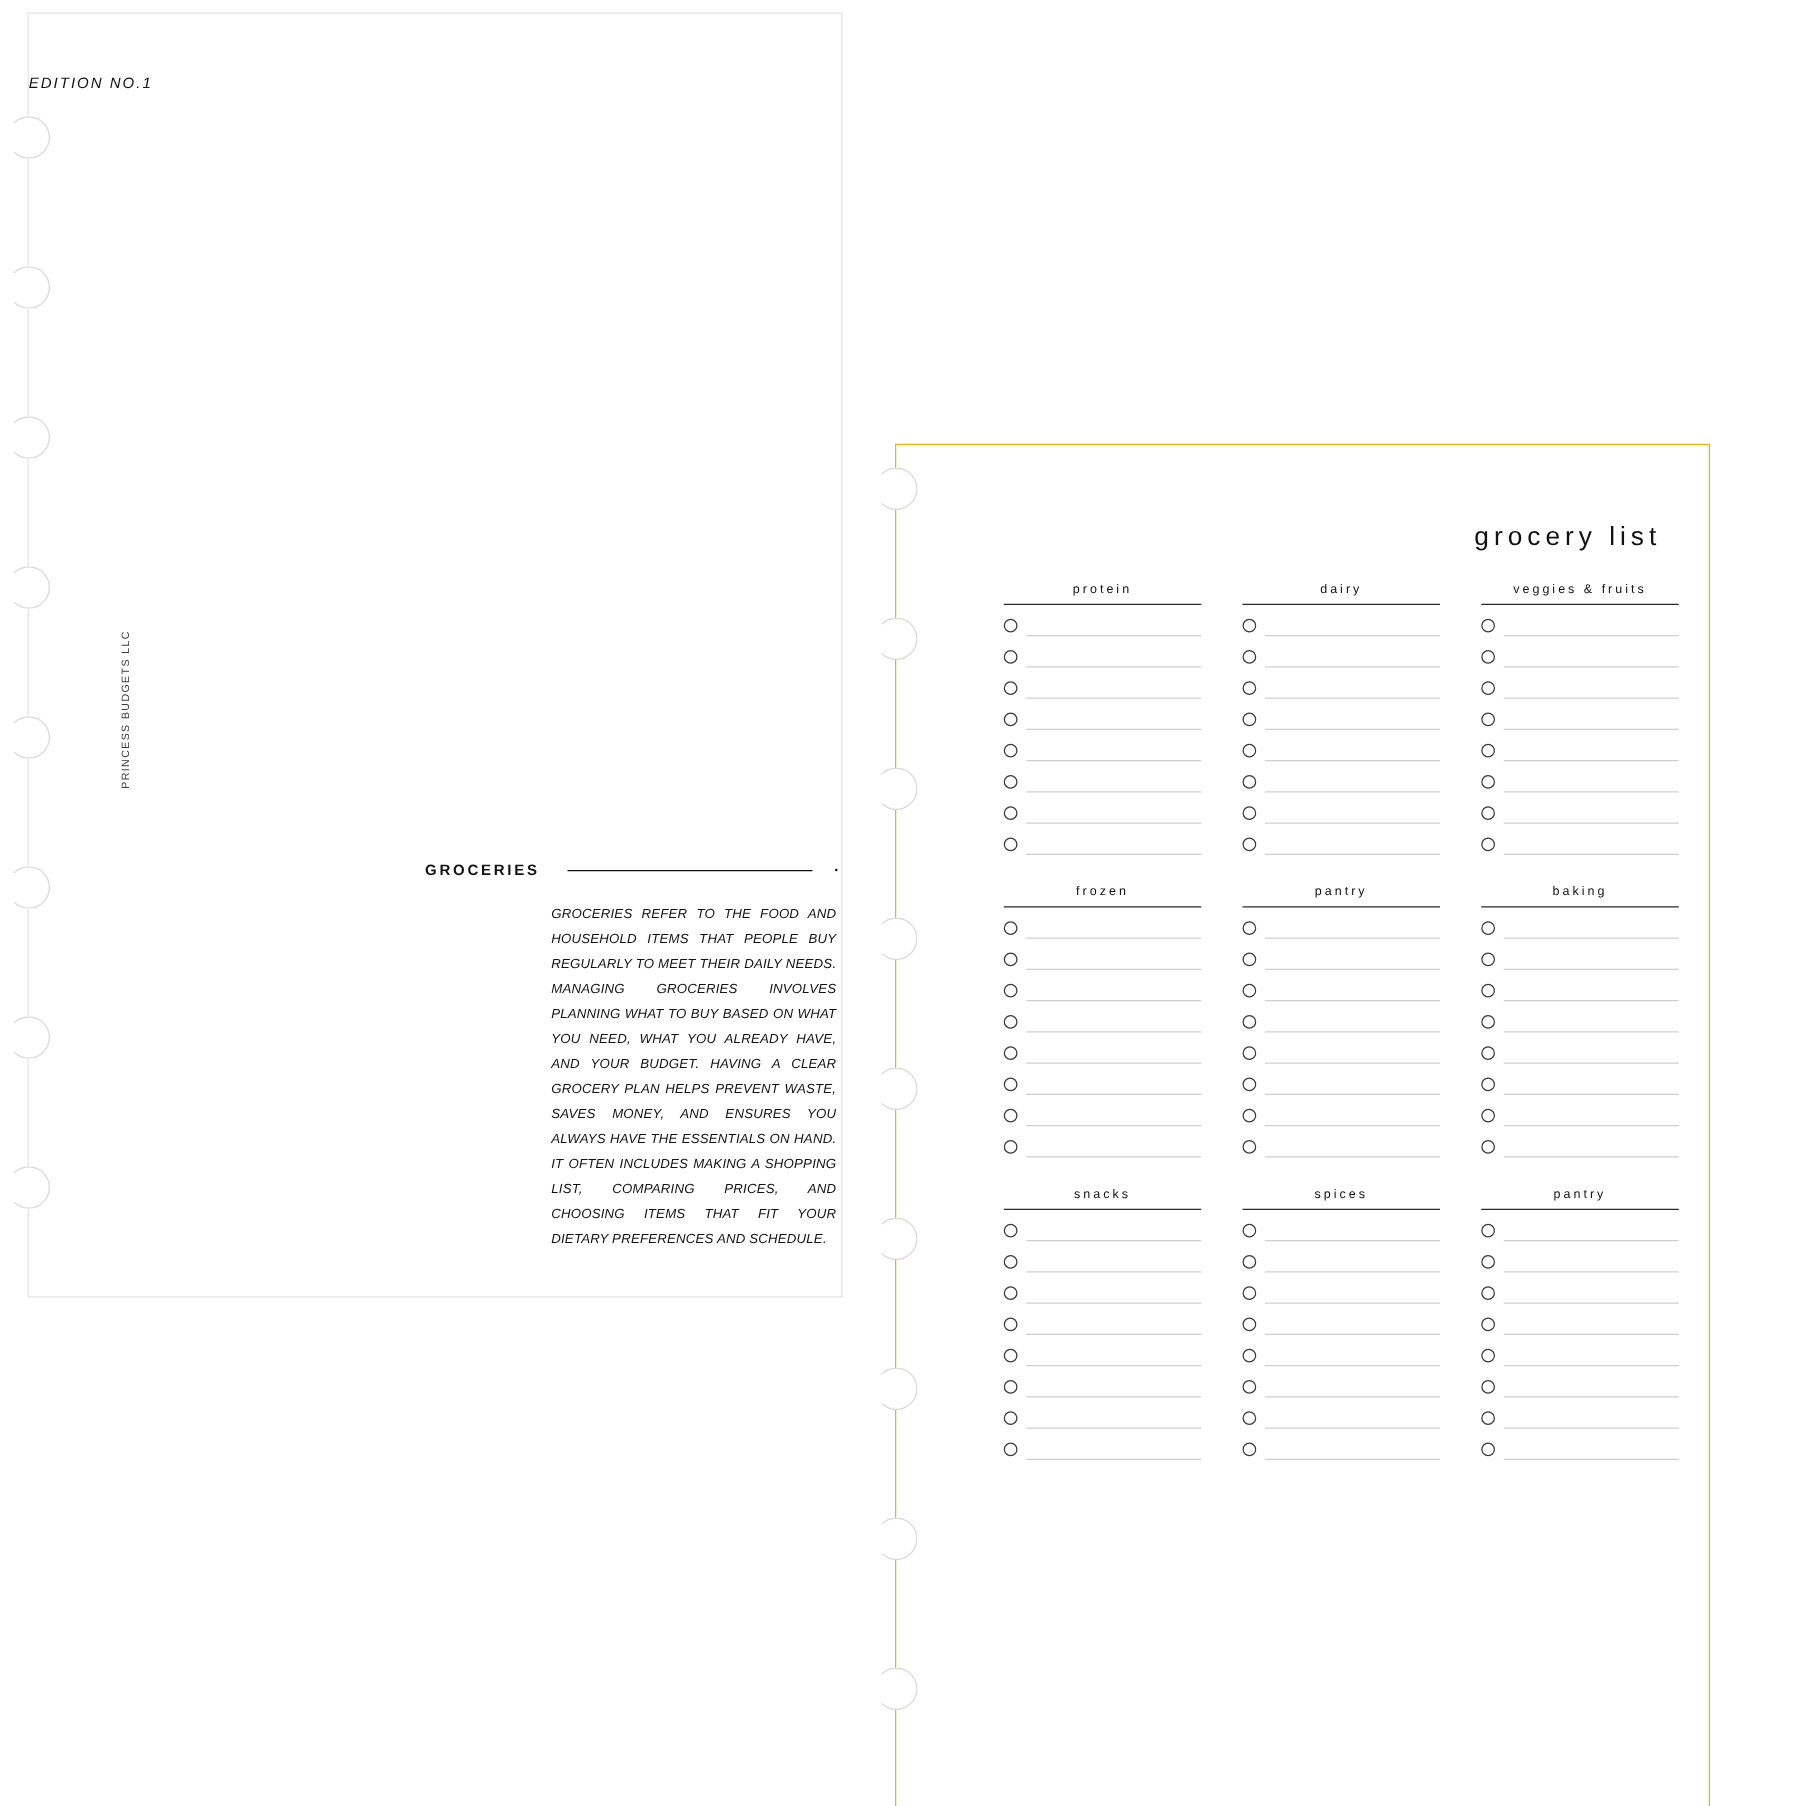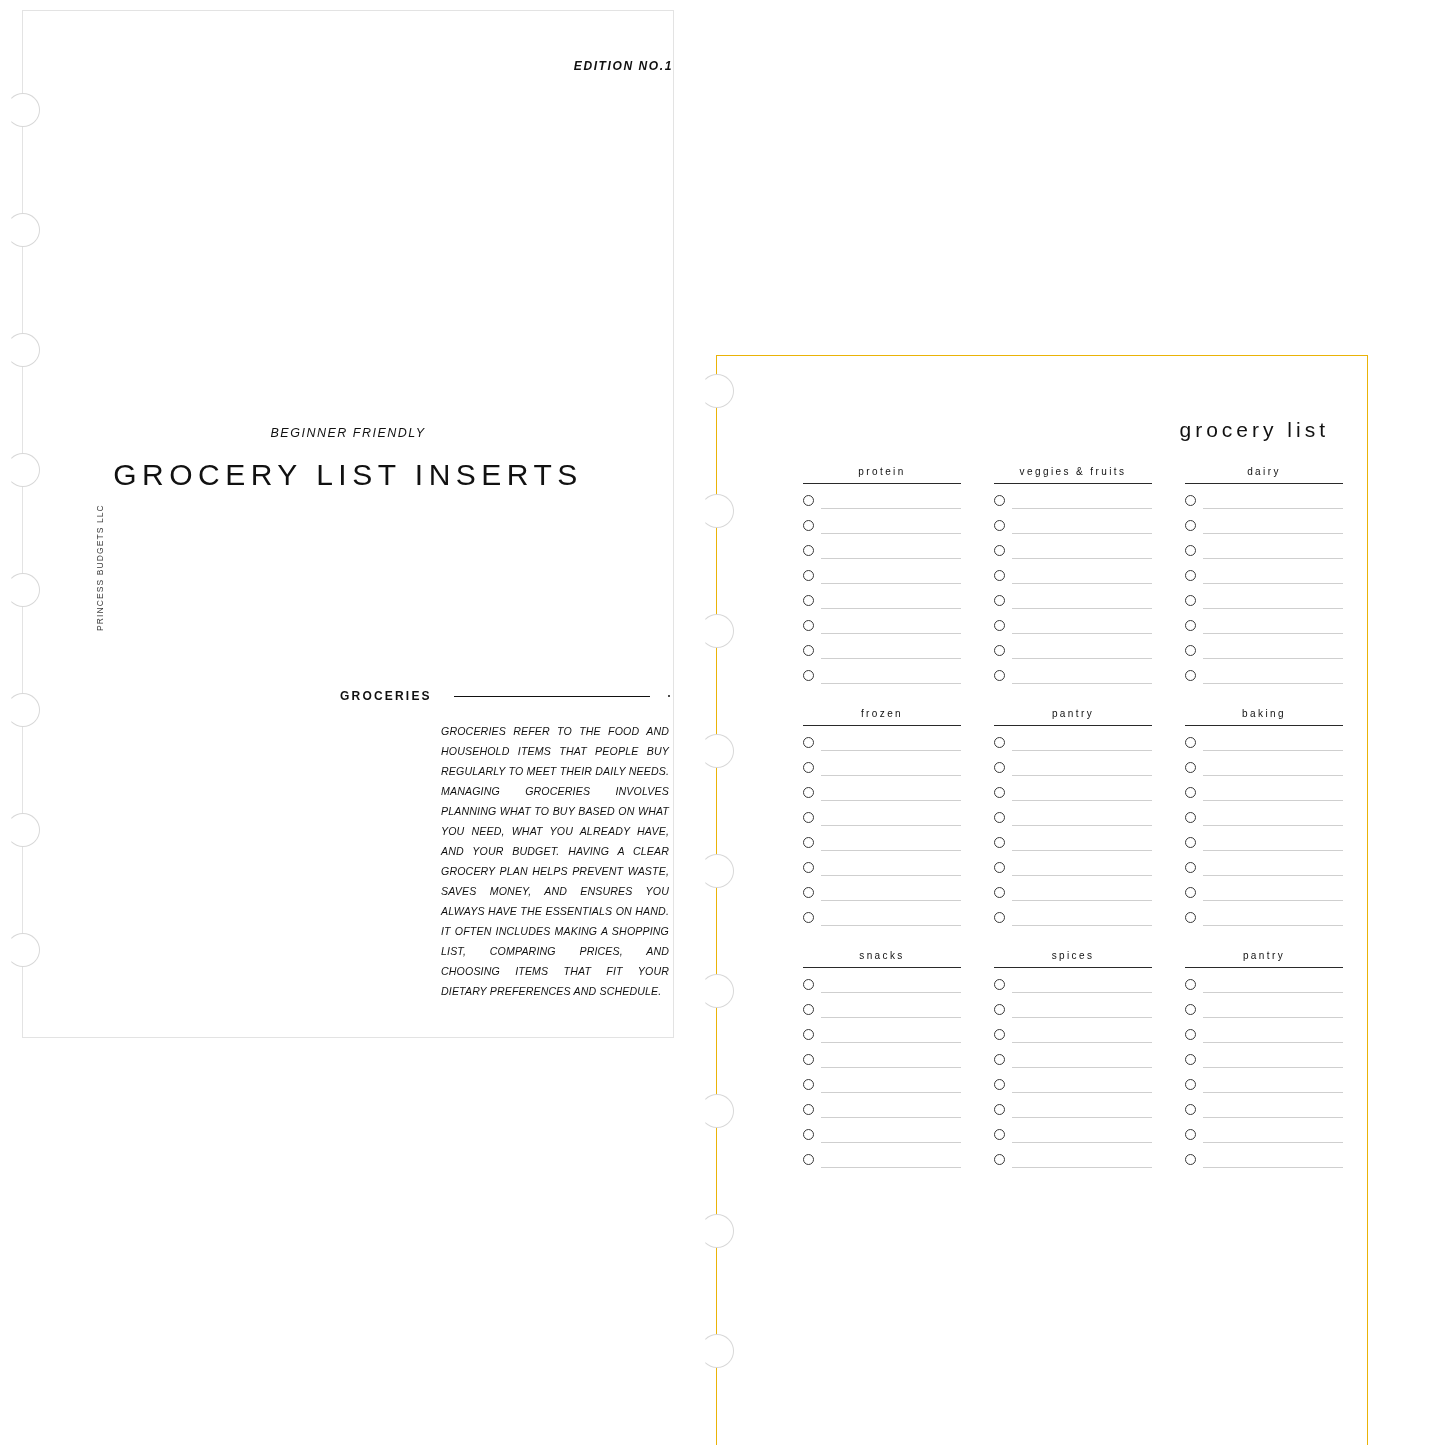--- a/index.html
+++ b/index.html
@@ -50,24 +50,24 @@
     background: #ffffff;
     box-sizing: border-box;
   }
   .punch.left-edge { left: -17px; }
 
   .edition {
     position: absolute;
     top: 48px;
     left: 0;
     width: 100%;
-    text-align: right;
+    text-align: left;
     font-size: 12px;
     font-style: italic;
-    font-weight: 700;
+    font-weight: 400;
     letter-spacing: 1.6px;
   }
 
   .cover-center {
     position: absolute;
     top: 415px;
     left: 0;
     width: 100%;
     text-align: center;
   }
@@ -215,24 +215,20 @@
   <div class="punch left-edge" style="top:442px;"></div>
   <div class="punch left-edge" style="top:562px;"></div>
   <div class="punch left-edge" style="top:682px;"></div>
   <div class="punch left-edge" style="top:802px;"></div>
   <div class="punch left-edge" style="top:922px;"></div>
 
   <div class="edition">EDITION NO.1</div>
 
   <div class="vert-brand cover">PRINCESS BUDGETS LLC</div>
 
-  <div class="cover-center">
-    <div class="cover-sub">BEGINNER FRIENDLY</div>
-    <div class="cover-title">GROCERY LIST INSERTS</div>
-  </div>
 
   <div class="section-head">
     <span class="label">GROCERIES</span>
     <span class="rule"></span>
     <span class="dot"></span>
   </div>
 
   <div class="body-text">GROCERIES REFER TO THE FOOD AND HOUSEHOLD ITEMS THAT PEOPLE BUY REGULARLY TO MEET THEIR DAILY NEEDS. MANAGING GROCERIES INVOLVES PLANNING WHAT TO BUY BASED ON WHAT YOU NEED, WHAT YOU ALREADY HAVE, AND YOUR BUDGET. HAVING A CLEAR GROCERY PLAN HELPS PREVENT WASTE, SAVES MONEY, AND ENSURES YOU ALWAYS HAVE THE ESSENTIALS ON HAND. IT OFTEN INCLUDES MAKING A SHOPPING LIST, COMPARING PRICES, AND CHOOSING ITEMS THAT FIT YOUR DIETARY PREFERENCES AND SCHEDULE.</div>
 </div>
 
@@ -283,57 +279,57 @@
             <span class="bullet"></span>
             <span class="write-line"></span>
           </div>
         <div class="line-item">
             <span class="bullet"></span>
             <span class="write-line"></span>
           </div>
       </div>
 
       <div class="col">
+        <div class="col-title">dairy</div>
+        <div class="line-item">
+            <span class="bullet"></span>
+            <span class="write-line"></span>
+          </div>
+        <div class="line-item">
+            <span class="bullet"></span>
+            <span class="write-line"></span>
+          </div>
+        <div class="line-item">
+            <span class="bullet"></span>
+            <span class="write-line"></span>
+          </div>
+        <div class="line-item">
+            <span class="bullet"></span>
+            <span class="write-line"></span>
+          </div>
+        <div class="line-item">
+            <span class="bullet"></span>
+            <span class="write-line"></span>
+          </div>
+        <div class="line-item">
+            <span class="bullet"></span>
+            <span class="write-line"></span>
+          </div>
+        <div class="line-item">
+            <span class="bullet"></span>
+            <span class="write-line"></span>
+          </div>
+        <div class="line-item">
+            <span class="bullet"></span>
+            <span class="write-line"></span>
+          </div>
+      </div>
+
+      <div class="col">
         <div class="col-title">veggies &amp; fruits</div>
-        <div class="line-item">
-            <span class="bullet"></span>
-            <span class="write-line"></span>
-          </div>
-        <div class="line-item">
-            <span class="bullet"></span>
-            <span class="write-line"></span>
-          </div>
-        <div class="line-item">
-            <span class="bullet"></span>
-            <span class="write-line"></span>
-          </div>
-        <div class="line-item">
-            <span class="bullet"></span>
-            <span class="write-line"></span>
-          </div>
-        <div class="line-item">
-            <span class="bullet"></span>
-            <span class="write-line"></span>
-          </div>
-        <div class="line-item">
-            <span class="bullet"></span>
-            <span class="write-line"></span>
-          </div>
-        <div class="line-item">
-            <span class="bullet"></span>
-            <span class="write-line"></span>
-          </div>
-        <div class="line-item">
-            <span class="bullet"></span>
-            <span class="write-line"></span>
-          </div>
-      </div>
-
-      <div class="col">
-        <div class="col-title">dairy</div>
         <div class="line-item">
             <span class="bullet"></span>
             <span class="write-line"></span>
           </div>
         <div class="line-item">
             <span class="bullet"></span>
             <span class="write-line"></span>
           </div>
         <div class="line-item">
             <span class="bullet"></span>

